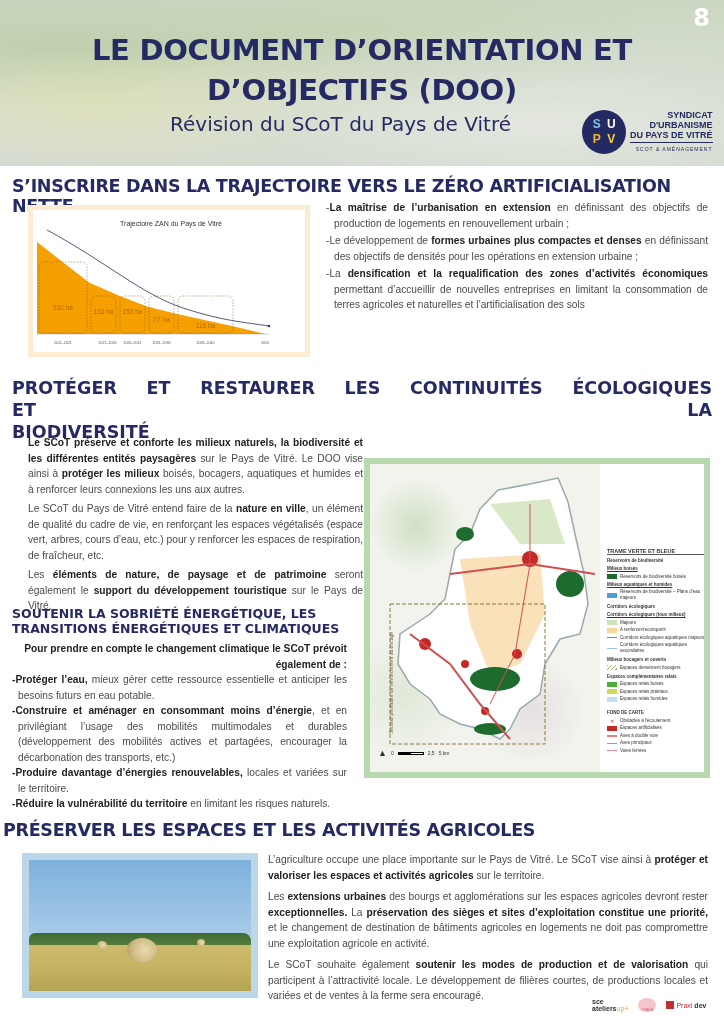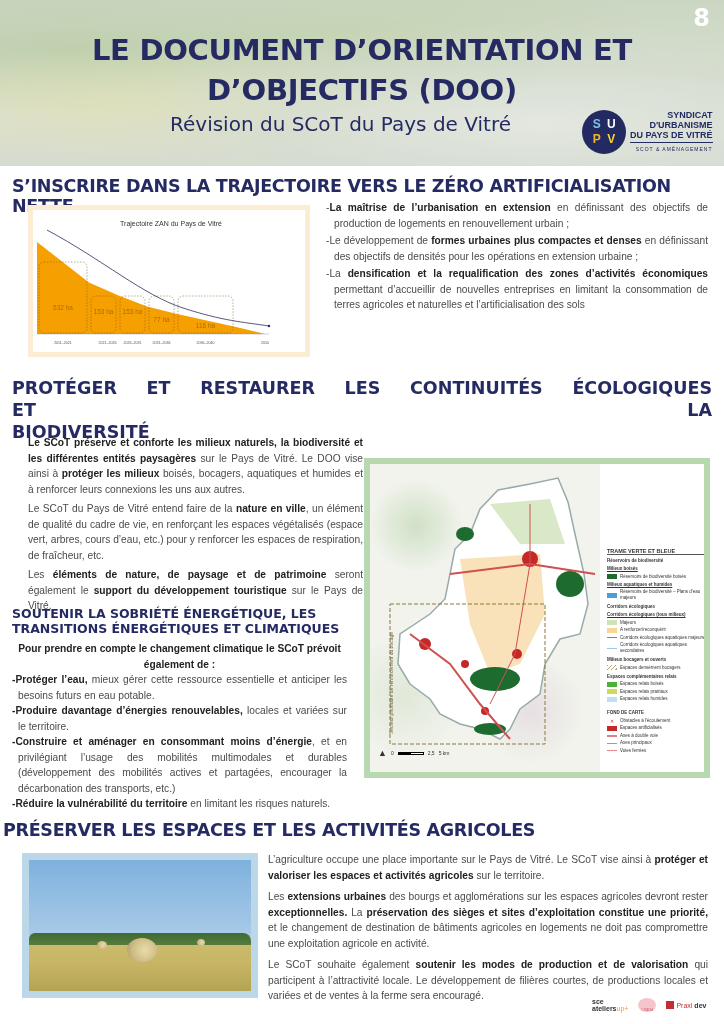--- a/index.html
+++ b/index.html
@@ -70,21 +70,21 @@
   .para b { color: #222; }
   .s1-text { left: 326px; top: 200px; width: 382px; }
   .s1-text p { margin-bottom: 6px; }
   .s1-text .bullet { padding-left: 8px; text-indent: -8px; margin-bottom: 2px; }
 
   .s2-text { left: 28px; top: 435px; width: 335px; }
   .s2-text p { margin-bottom: 4px; }
 
   .s2b-title { position: absolute; left: 12px; top: 606px; width: 340px; color: #252a63; font-weight: 700; font-size: 12.5px; line-height: 15px; font-family: "DejaVu Sans", sans-serif; }
   .s2b-text { left: 12px; top: 641px; width: 335px; }
-  .s2b-text .intro { color: #222; font-weight: 700; margin-bottom: 0; text-align: center; }
+  .s2b-text .intro { color: #222; font-weight: 700; margin-bottom: 0; text-align: right; }
   .s2b-text .bullet { padding-left: 6px; text-indent: -6px; }
 
   
   .map-frame {
     position: absolute; left: 364px; top: 458px; width: 346px; height: 320px;
     background: #b8d9b0; padding: 6px;
   }
   .map-inner { width: 100%; height: 100%; background: #ffffff; position: relative; overflow: hidden; }
   .map-bg {
     position: absolute; left: 0; top: 0; width: 230px; height: 100%;
@@ -202,22 +202,22 @@
 <div class="para s2-text">
   <p><b>Le SCoT préserve et conforte les milieux naturels, la biodiversité et les différentes entités paysagères</b><span> sur le Pays de Vitré. Le DOO vise ainsi à </span><b>protéger les milieux</b><span> boisés, bocagers, aquatiques et humides et à renforcer leurs connexions les uns aux autres.</span></p>
   <p><span>Le SCoT du Pays de Vitré entend faire de la </span><b>nature en ville</b><span>, un élément de qualité du cadre de vie, en renforçant les espaces végétalisés (espace vert, arbres, cours d’eau, etc.) pour y renforcer les espaces de respiration, de fraîcheur, etc.</span></p>
   <p><span>Les </span><b>éléments de nature, de paysage et de patrimoine</b><span> seront également le </span><b>support du développement touristique</b><span> sur le Pays de Vitré.</span></p>
 </div>
 
 <div class="s2b-title">SOUTENIR LA SOBRIÉTÉ ÉNERGÉTIQUE, LES TRANSITIONS ÉNERGÉTIQUES ET  CLIMATIQUES</div>
 <div class="para s2b-text">
   <p class="intro">Pour prendre en compte le changement climatique le SCoT prévoit également de :</p>
   <p class="bullet"><b>-Protéger l’eau,</b><span> mieux gérer cette ressource essentielle et anticiper les besoins futurs en eau potable.</span></p>
+  <p class="bullet"><b>-Construire et aménager en consommant moins d’énergie</b><span>, et en privilégiant l’usage des mobilités multimodales et durables (développement des mobilités actives et partagées, encourager la décarbonation des transports, etc.)</span></p>
   <p class="bullet"><b>-Produire davantage d’énergies renouvelables,</b><span> locales et variées sur le territoire.</span></p>
-  <p class="bullet"><b>-Construire et aménager en consommant moins d’énergie</b><span>, et en privilégiant l’usage des mobilités multimodales et durables (développement des mobilités actives et partagées, encourager la décarbonation des transports, etc.)</span></p>
   <p class="bullet"><b>-Réduire la vulnérabilité du territoire</b><span> en limitant les risques naturels.</span></p>
 </div>
 
 <div class="map-frame">
   <div class="map-inner">
     <div class="map-bg"></div>
     <svg width="230" height="308" style="position:absolute;left:0;top:0">
       <path d="M128,26 L160,20 L188,14 L198,38 L205,70 L214,110 L218,140 L210,170 L190,175 L175,200 L170,230 L150,245 L140,265 L130,275 L110,265 L90,260 L70,250 L60,235 L40,220 L28,200 L30,170 L45,160 L60,150 L75,135 L80,110 L85,85 L100,70 L110,45 Z" fill="#ffffff" stroke="#9aa" stroke-width="1.5"></path>
       <path d="M90,95 L170,90 L175,150 L150,200 L120,210 L100,160 Z" fill="#f7d59b" opacity="0.7"></path>
       <path d="M120,40 L180,35 L195,80 L150,80 Z" fill="#cfe3b9" opacity="0.8"></path>

